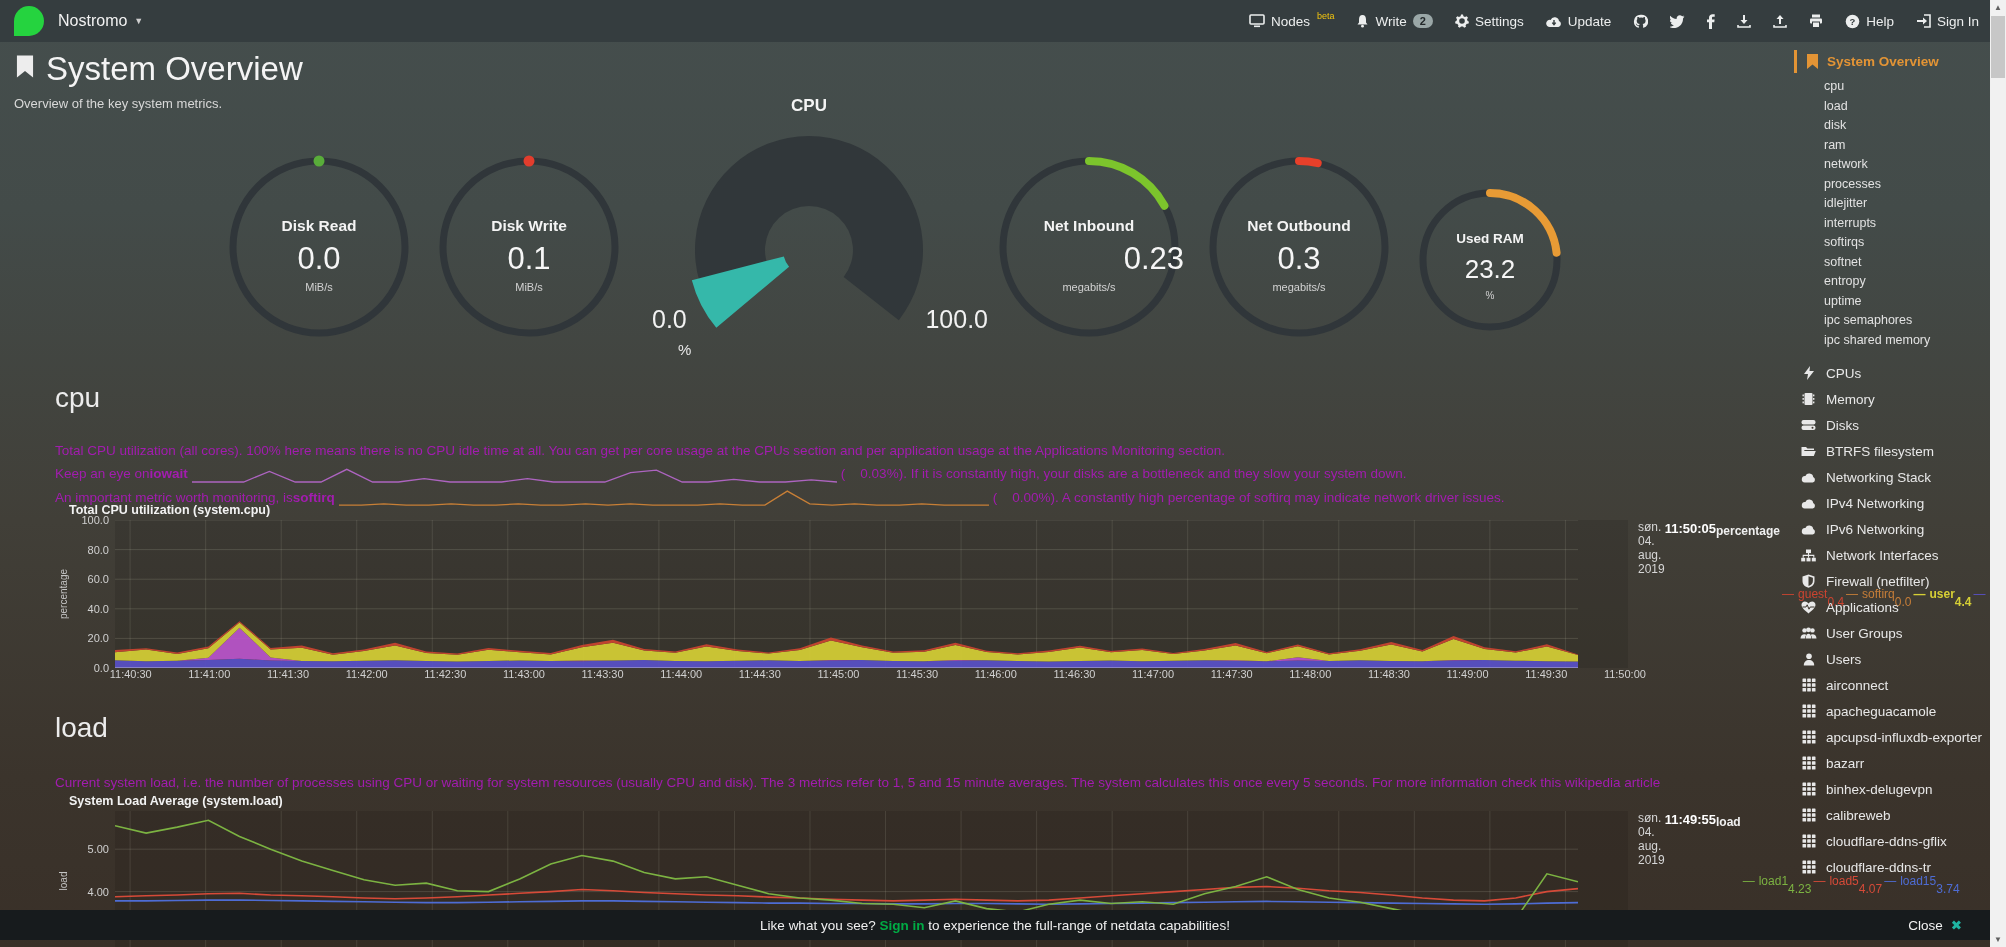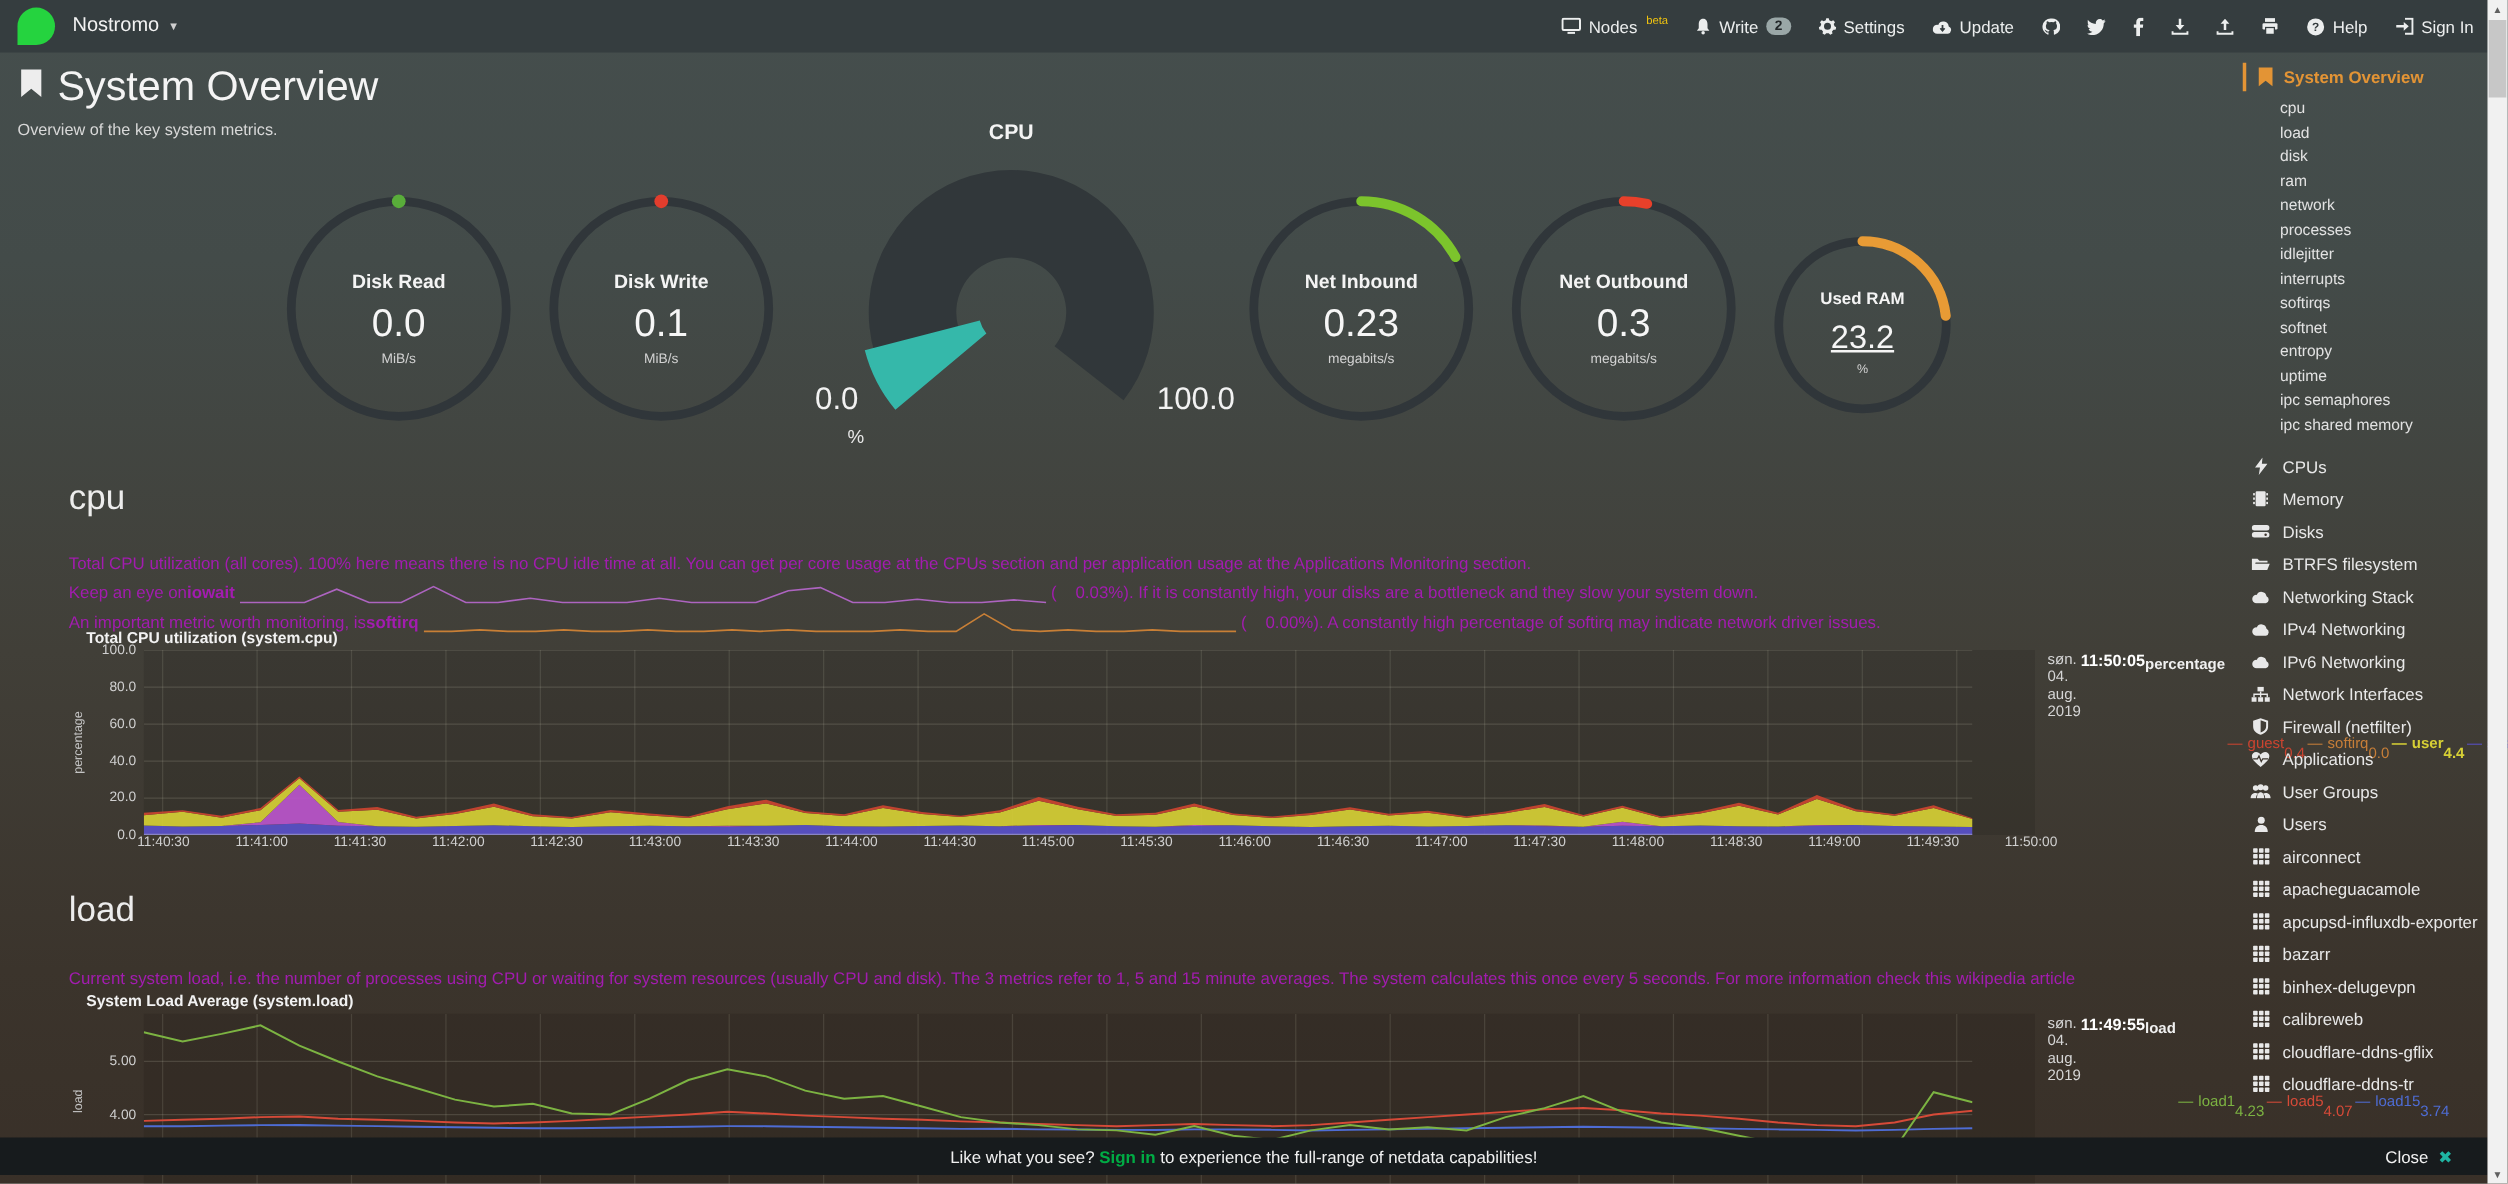--- a/index.html
+++ b/index.html
@@ -219,29 +219,29 @@
         <circle cx="95" cy="95" r="86" fill="none" stroke="#30363a" stroke-width="7"></circle>
         <circle cx="95" cy="9" r="5.5" fill="#e23d2d"></circle>
       </svg><div class="rlabel" style="top:34%;font-size:15.5px;">Disk Write</div><div class="rvalue" style="top:47%;font-size:31px;">0.1</div><div class="runit" style="top:68%;font-size:11px;">MiB/s</div></div>
     <div class="gaugebox" style="width: 330px; height: 268px;"><div class="glabel">CPU</div><svg width="330" height="216">
         <path d="M75.16677408883369 202.18540818712506 A114 114 0 1 1 254.83322591116632 202.18540818712506 L199.67247315869577 159.08910491432897 A44 44 0 1 0 130.32752684130423 159.08910491432897 Z" fill="#31373a"></path>
         <path d="M72.30862238260366 209.77730077207127 A121 121 0 0 1 47.82668800399205 162.18964981390442 L139.82226353804788 138.48703219141748 A26 26 0 0 0 145.08284447890657 148.71247785185002 Z" fill="#35b8aa"></path>
       </svg><div class="gmin">0.0</div><div class="gmax">100.0</div><div class="gunit">%</div></div>
     <div class="ring" style="width: 190px; height: 190px;"><svg width="190" height="190">
         <circle cx="95" cy="95" r="86" fill="none" stroke="#30363a" stroke-width="7"></circle>
         <circle cx="95" cy="95" r="86" fill="none" stroke="#7cc42c" stroke-width="8" stroke-linecap="round" stroke-dasharray="91.86016919096555 540.3539364174444" transform="rotate(-90 95 95)"></circle>
-      </svg><div class="rlabel" style="top:34%;font-size:15.5px;">Net Inbound</div><div class="rvalue" style="top:47%;font-size:31px;">0.23</div><div class="runit" style="top:68%;font-size:11px;">megabits/s</div></div>
+      </svg><div class="rlabel" style="top:34%;font-size:15.5px;">Net Inbound</div><div class="rvalue" style="top:47%;font-size:31px;text-align:right;">0.23</div><div class="runit" style="top:68%;font-size:11px;">megabits/s</div></div>
     <div class="ring" style="width: 190px; height: 190px;"><svg width="190" height="190">
         <circle cx="95" cy="95" r="86" fill="none" stroke="#30363a" stroke-width="7"></circle>
         <circle cx="95" cy="95" r="86" fill="none" stroke="#e8402a" stroke-width="8" stroke-linecap="round" stroke-dasharray="18.912387774610554 540.3539364174444" transform="rotate(-90 95 95)"></circle>
       </svg><div class="rlabel" style="top:34%;font-size:15.5px;">Net Outbound</div><div class="rvalue" style="top:47%;font-size:31px;">0.3</div><div class="runit" style="top:68%;font-size:11px;">megabits/s</div></div>
     <div class="ring" style="width: 152px; height: 152px; margin-top: 26px;"><svg width="152" height="152">
         <circle cx="76" cy="76" r="67" fill="none" stroke="#30363a" stroke-width="7"></circle>
         <circle cx="76" cy="76" r="67" fill="none" stroke="#e89b35" stroke-width="8" stroke-linecap="round" stroke-dasharray="97.66583241479948 420.97341558103227" transform="rotate(-90 76 76)"></circle>
-      </svg><div class="rlabel" style="top:31%;font-size:13.5px;">Used RAM</div><div class="rvalue" style="top:46%;font-size:26px;text-decoration:underline;">23.2</div><div class="runit" style="top:70%;font-size:10px;">%</div></div>
+      </svg><div class="rlabel" style="top:31%;font-size:13.5px;">Used RAM</div><div class="rvalue" style="top:46%;font-size:26px;">23.2</div><div class="runit" style="top:70%;font-size:10px;">%</div></div>
   </div>
 
 <div class="sec-heading" style="top:382px;">cpu</div>
 
 <div class="desc" style="top:440px;">
   <div class="descline">
     <span>Total CPU utilization (all cores). 100% here means there is no CPU idle time at all. You can get per core usage at the CPUs section and per application usage at the Applications Monitoring section.</span>
   </div>
   <div class="descline">
     <span>Keep an eye on </span>

